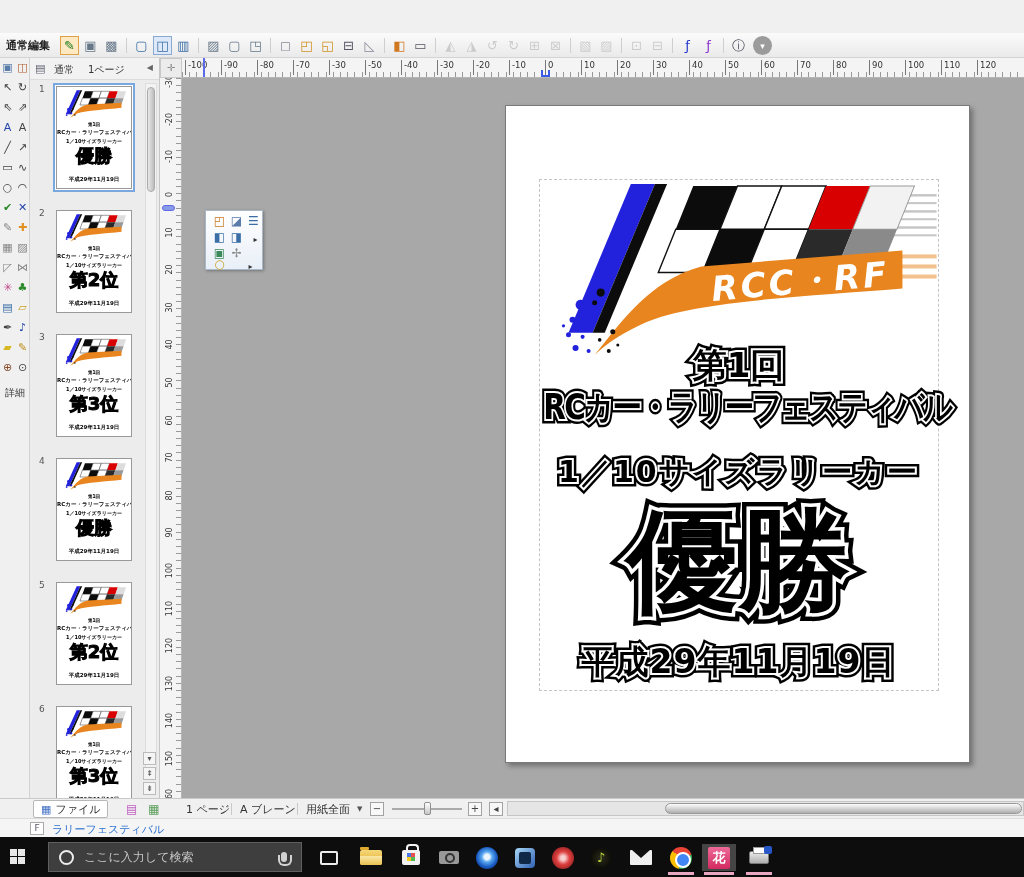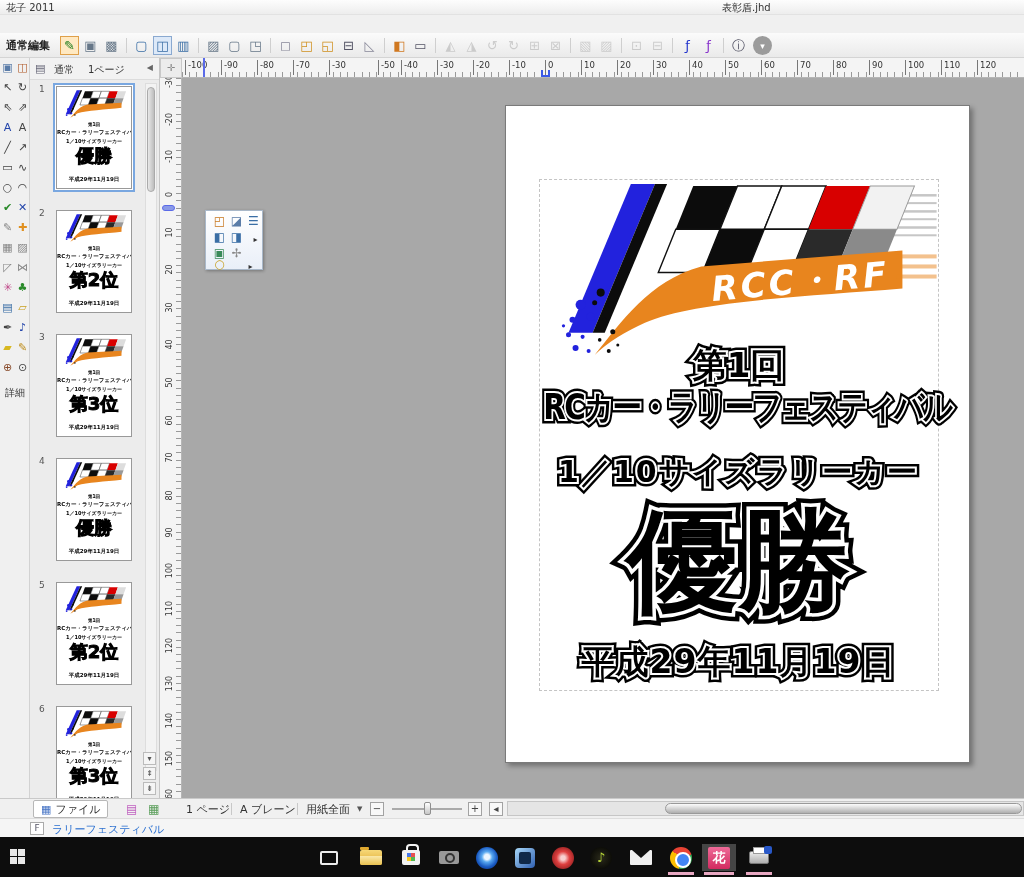--- a/index.html
+++ b/index.html
@@ -136,24 +136,20 @@
 .i-hanako{width:22px;height:22px;background:linear-gradient(#ee6a98,#d22a60);border-radius:2px;color:#fff;font-size:13px;font-weight:bold;line-height:22px;text-align:center}
 .i-printer{width:20px;height:13px;background:linear-gradient(#ececec,#aeaeae);border:1px solid #777;border-radius:2px;position:relative}
 .i-printer:before{content:'';position:absolute;left:3px;top:-5px;width:12px;height:5px;background:#fff;border:1px solid #999}
 .i-printer:after{content:'';position:absolute;right:-4px;top:-6px;width:8px;height:8px;background:#2858c8;border-radius:2px}
 </style>
 </head>
 <body>
 
 <div id="app">
 
-  <div id="titlebar">
-    <span id="apptitle">花子 2011</span>
-    <span id="doctitle">表彰盾.jhd</span>
-  </div>
 
 
   <div id="toolbar">
     <span id="modelabel">通常編集</span>
     <span id="tbicons">
         <div class="ticon active" style="color: rgb(26, 122, 26);">✎</div>
         <div class="ticon" style="color: rgb(102, 119, 136);">▣</div>
         <div class="ticon" style="color: rgb(102, 119, 136);">▩</div>
         <div class="tsep"></div>
         <div class="ticon" style="color: rgb(58, 110, 165);">▢</div>
@@ -445,21 +441,21 @@
 
   <div id="corner">✛</div>
   <div id="hruler">
     <div id="hticks"></div>
     <div id="hlabels">
         <span class="hlab" style="left: 25px;">-100</span>
         <span class="hlab" style="left: 61px;">-90</span>
         <span class="hlab" style="left: 97px;">-80</span>
         <span class="hlab" style="left: 133px;">-70</span>
         <span class="hlab" style="left: 169px;">-30</span>
-        <span class="hlab" style="left: 218px;">-50</span>
+        <span class="hlab" style="left: 205px;">-50</span>
         <span class="hlab" style="left: 241px;">-40</span>
         <span class="hlab" style="left: 277px;">-30</span>
         <span class="hlab" style="left: 313px;">-20</span>
         <span class="hlab" style="left: 349px;">-10</span>
         <span class="hlab" style="left: 385px;">0</span>
         <span class="hlab" style="left: 421px;">10</span>
         <span class="hlab" style="left: 457px;">20</span>
         <span class="hlab" style="left: 493px;">30</span>
         <span class="hlab" style="left: 529px;">40</span>
         <span class="hlab" style="left: 565px;">50</span>
@@ -624,20 +620,25 @@
     <span id="mb-msg">ラリーフェスティバル</span>
   </div>
 
   <div id="taskbar">
     <div id="tb-start">
         <div></div>
         <div></div>
         <div></div>
         <div></div>
       </div>
+    <div id="tb-search">
+      <span id="tb-ring"></span>
+      <span id="tb-stext">ここに入力して検索</span>
+      <span class="i-mic"></span>
+    </div>
     <div class="tbi" style="left:314px">
         <span class="i-taskview"></span>
       </div>
     <div class="tbi" style="left:356px">
         <span class="i-folder"></span>
       </div>
     <div class="tbi" style="left:396px">
         <span class="i-store"></span>
       </div>
     <div class="tbi" style="left:434px">

